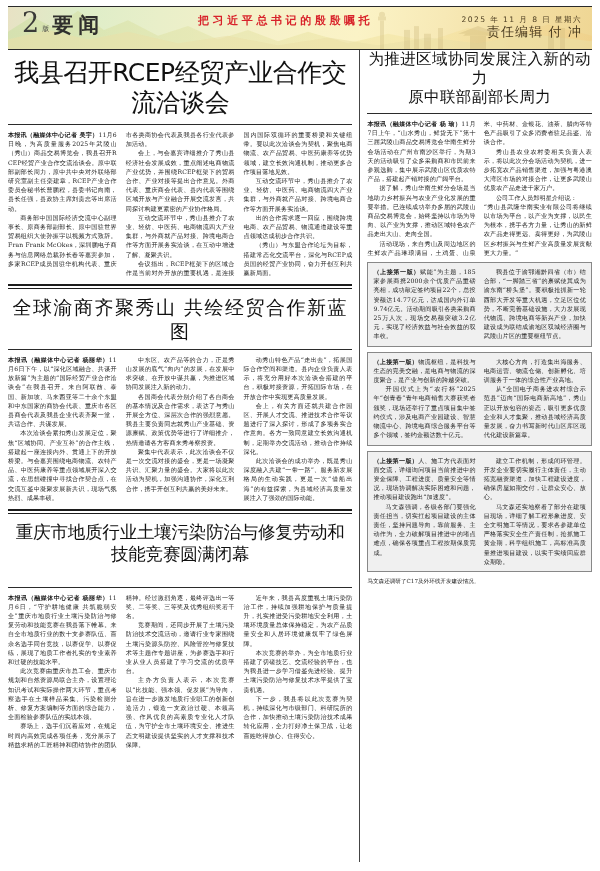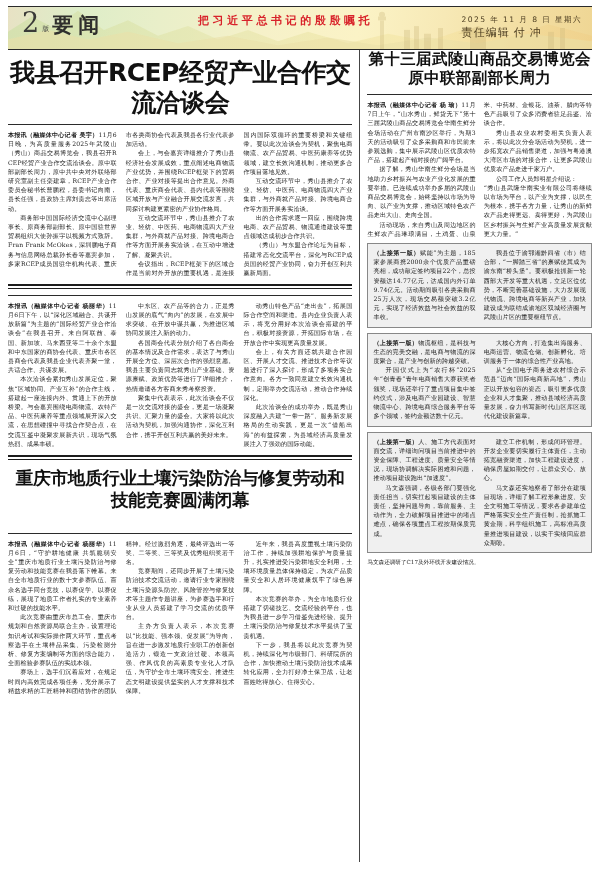--- a/index.html
+++ b/index.html
@@ -56,29 +56,29 @@
     text-align: left;
   }
   .mh-slogan1, .mh-slogan2 {
     color: #d8222a; font-weight: 700; font-size: 11px;
     letter-spacing: 3.6px; line-height: 16px;
     font-family: "DejaVu Sans", "Liberation Sans", sans-serif;
   }
   .mh-slogan2 { padding-left: 14px; }
   .mh-right {
     position: absolute; right: 10px; top: 7px; z-index: 3;
-    color: #4b3c20;
+    text-align: right; color: #4b3c20;
   }
   .mh-date { font-size: 7.6px; letter-spacing: 1.4px; line-height: 12px; }
-  .mh-editor { font-size: 11px; letter-spacing: 1.1px; line-height: 12px; font-family: Liberation Serif, serif; }
+  .mh-editor { font-size: 13px; letter-spacing: 1.1px; line-height: 12px; }
 
   
   .headline {
     font-family: "DejaVu Sans", "Liberation Sans", sans-serif;
-    font-weight: 700;
+    font-weight: 400;
     color: #111;
     text-align: center;
   }
   .h1-main {
     font-size: 25px; letter-spacing: -0.5px; line-height: 30px;
     margin: 8px 0 5px 0;
   }
   .h1-right {
     font-size: 15.5px; letter-spacing: .4px; line-height: 19px;
   }
@@ -207,20 +207,21 @@
           <p>互动交流环节中，秀山县推介了农业、轻纺、中医药、电商物流四大产业集群，与外商就产品对接、跨境电商合作等方面开展务实洽谈。</p>
           <p>出的合作需求逐一回应，围绕跨境电商、农产品贸易、物流通道建设等重点领域达成初步合作共识。</p>
           <p>（秀山）与东盟合作论坛为目标，搭建常态化交流平台，深化与RCEP成员国的经贸产业协同，奋力开创互利共赢新局面。</p>
         </div>
       </div>
 
       <div class="sep-line-b"></div>
       <div class="sep-line-t"></div>
 
       <div class="article">
+        <div class="headline h2-main">全球渝商齐聚秀山  共绘经贸合作新蓝图</div>
         <div class="sep-line"></div>
         <div class="body-text cols3">
           <p class="noind"><span class="byline">本报讯（融媒体中心记者 杨丽华）</span><span>11月6日下午，以“深化区域融合、共谋开放新篇”为主题的“国际经贸产业合作洽谈会”在我县召开。来自阿联酋、泰国、新加坡、马来西亚等二十余个东盟和中东国家的商协会代表、重庆市各区县商会代表及我县企业代表齐聚一堂，共话合作、共谋发展。</span></p>
           <p>本次洽谈会紧扣秀山发展定位，聚焦“区域协同、产业互补”的合作主线，搭建起一座连接内外、贯通上下的开放桥梁。与会嘉宾围绕电商物流、农特产品、中医药康养等重点领域展开深入交流，在思想碰撞中寻找合作契合点，在交流互鉴中凝聚发展新共识，现场气氛热烈、成果丰硕。</p>
           <p>中东区、农产品等的合力，正是秀山发展的底气“向内”的发展，在发展中求突破、在开放中谋共赢，为推进区域协同发展注入新的动力。</p>
           <p>各国商会代表分别介绍了各自商会的基本情况及合作需求，表达了与秀山开展全方位、深层次合作的强烈意愿。我县主要负责同志就秀山产业基础、资源禀赋、政策优势等进行了详细推介，热情邀请各方客商来秀考察投资。</p>
           <p>聚集中代表表示，此次洽谈会不仅是一次交流对接的盛会，更是一场凝聚共识、汇聚力量的盛会。大家将以此次活动为契机，加强沟通协作，深化互利合作，携手开创互利共赢的美好未来。</p>
           <p>动秀山特色产品“走出去”，拓展国际合作空间和渠道。县内企业负责人表示，将充分用好本次洽谈会搭建的平台，积极对接资源，开拓国际市场，在开放合作中实现更高质量发展。</p>
           <p>会上，有关方面还就共建合作园区、开展人才交流、推进技术合作等议题进行了深入探讨，形成了多项务实合作意向。各方一致同意建立长效沟通机制，定期举办交流活动，推动合作持续深化。</p>
           <p>此次洽谈会的成功举办，既是秀山深度融入共建“一带一路”、服务新发展格局的生动实践，更是一次“借船出海”的有益探索，为县域经济高质量发展注入了强劲的国际动能。</p>
@@ -243,21 +244,21 @@
           <p>本次竞赛的举办，为全市地质行业搭建了切磋技艺、交流经验的平台，也为我县进一步学习借鉴先进经验、提升土壤污染防治与修复技术水平提供了宝贵机遇。</p>
           <p>下一步，我县将以此次竞赛为契机，持续深化与市级部门、科研院所的合作，加快推动土壤污染防治技术成果转化应用，全力打好净土保卫战，让老百姓吃得放心、住得安心。</p>
         </div>
       </div>
 
     </div>
 
     <div class="col-right">
 
       <div class="article">
-        <div class="headline h1-right">第十三届武陵山商品交易博览会</div>
+        <div class="headline h1-right">为推进区域协同发展注入新的动力</div>
         <div class="headline h1-right">原中联部副部长周力</div>
         <div class="sep-line"></div>
         <div class="body-text cols2-r">
           <p class="noind"><span class="byline">本报讯（融媒体中心记者 杨 瑜）</span><span>11月7日上午，“山水秀山，鲜货无下”第十三届武陵山商品交易博览会华南生鲜分会场活动在广州市南沙区举行，为期3天的活动吸引了众多采购商和市民前来参观选购，集中展示武陵山区优质农特产品，搭建起产销对接的广阔平台。</span></p>
           <p>据了解，秀山华南生鲜分会场是当地助力乡村振兴与农业产业化发展的重要举措。已连续成功举办多届的武陵山商品交易博览会，始终坚持以市场为导向、以产业为支撑，推动区域特色农产品走出大山、走向全国。</p>
           <p>活动现场，来自秀山及周边地区的生鲜农产品琳琅满目，土鸡蛋、山泉米、中药材、金银花、油茶、腊肉等特色产品吸引了众多消费者驻足品鉴、洽谈合作。</p>
           <p>秀山县农业农村委相关负责人表示，将以此次分会场活动为契机，进一步拓宽农产品销售渠道，加强与粤港澳大湾区市场的对接合作，让更多武陵山优质农产品走进千家万户。</p>
           <p>公司工作人员郑明星介绍说：</p>
           <p class="noind">“秀山县武隆华南实业有限公司将继续以市场为平台，以产业为支撑，以民生为根本，携手各方力量，让秀山的新鲜农产品走得更远、卖得更好，为武陵山区乡村振兴与生鲜产业高质量发展贡献更大力量。”</p>
         </div>

